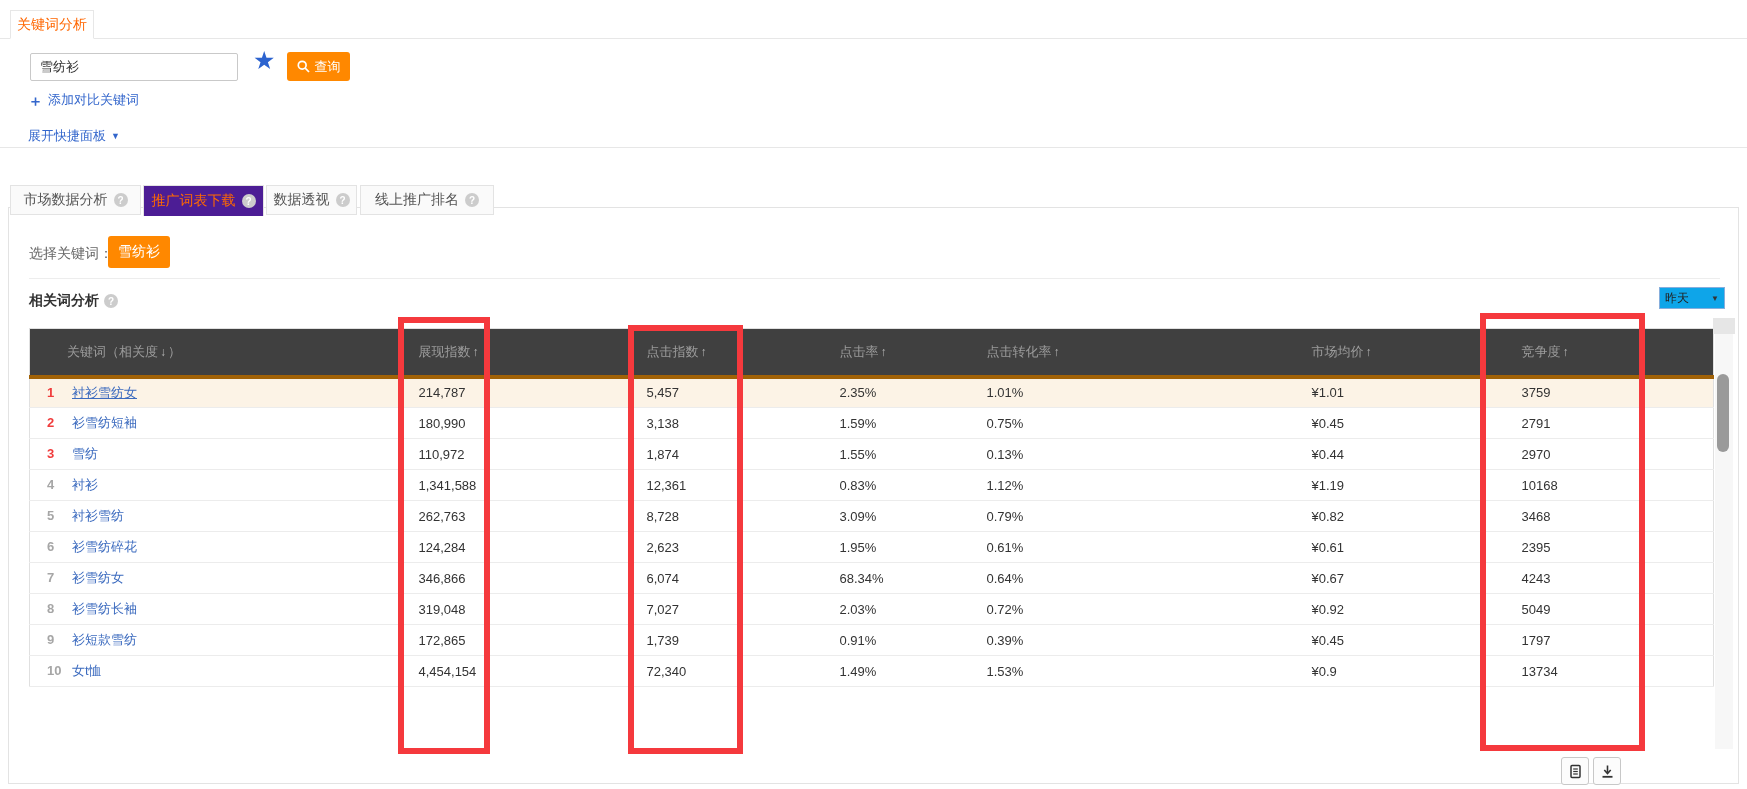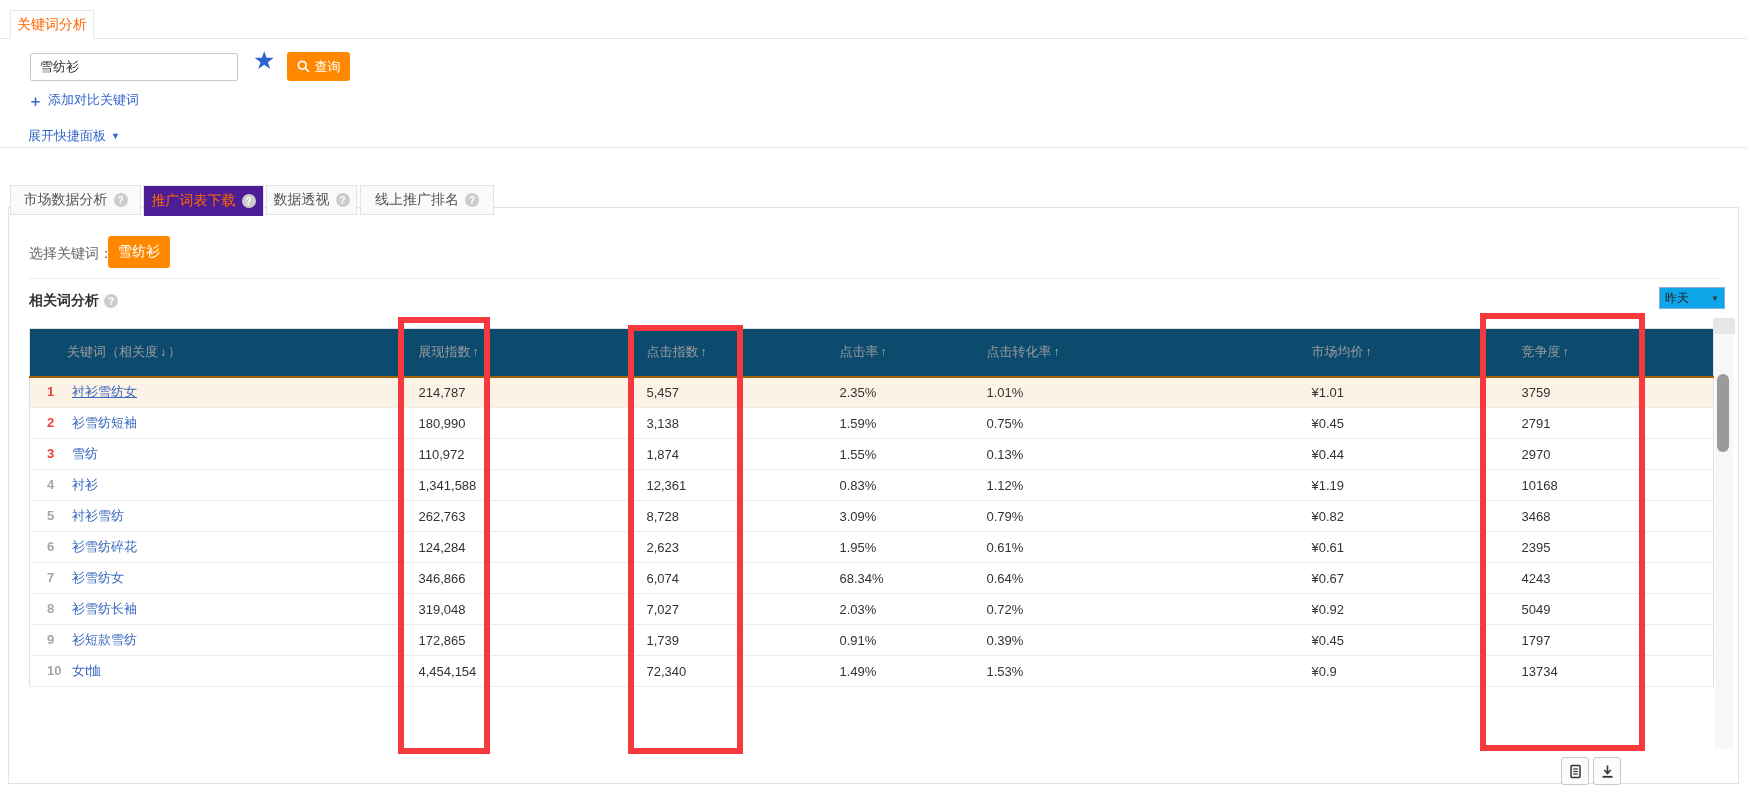--- a/index.html
+++ b/index.html
@@ -33,21 +33,21 @@
   .main-panel { position:absolute; left:8px; top:207px; width:1731px; height:577px; background:#fff; border:1px solid #e3e3e3; z-index:1; }
   .select-kw-label { position:absolute; left:20px; top:37px; font-size:14px; color:#666; }
   .selected-kw-btn { position:absolute; left:99px; top:28px; width:62px; height:32px; background:#ff8800; border:none; border-radius:3px; color:#fff; font-size:14px; cursor:pointer; font-family:inherit; }
   .divider { position:absolute; left:20px; top:70px; width:1691px; height:1px; background:#ededed; }
   .section-title { position:absolute; left:20px; top:84px; font-size:14px; font-weight:bold; color:#333; display:flex; align-items:center; gap:5px; }
   .date-select { position:absolute; left:1650px; top:79px; width:66px; height:22px; border:1px solid #86aedc; background:#0ea5e9; font-size:12px; color:#222; display:flex; align-items:center; padding:0 5px; cursor:pointer; }
   .date-select .sel-caret { margin-left:auto; font-size:8px; color:#333; }
 
   
   .rel-table { position:absolute; left:20px; top:120px; width:1684px; border-collapse:collapse; table-layout:fixed; border:1px solid #e0e0e0; }
-  .rel-table th { background:#0c4a6e; color:#9c9c9c; font-size:13px; font-weight:normal; text-align:left; height:48px; border-bottom:2px solid #a16207; white-space:nowrap; cursor:pointer; }
+  .rel-table th { background:#404040; color:#9c9c9c; font-size:13px; font-weight:normal; text-align:left; height:48px; border-bottom:4px solid #a16207; white-space:nowrap; cursor:pointer; }
   .rel-table td { font-size:13px; color:#333; border-bottom:1px solid #ececec; white-space:nowrap; }
   .rel-table tr.datarow { height:31px; }
   .rel-table tr.hl td { background:#fcf3e6; }
   .col1 { width:356px; } .col2 { width:230px; } .col3 { width:196px; } .col4 { width:145px; }
   .col5 { width:324px; } .col6 { width:210px; } .col7 { width:223px; }
   .p1h { padding-left:37px; } .p1 { padding-left:17px; }
   .p2 { padding-left:33px; } .p3 { padding-left:31px; } .p4 { padding-left:28px; }
   .p5 { padding-left:30px; } .p6 { padding-left:31px; } .p7 { padding-left:31px; }
   .sort-arrow { color:#b5b5b5; font-size:12px; font-weight:bold; margin:0 2px; }
   .rank { display:inline-block; width:25px; font-weight:bold; color:#a6a6a6; }

